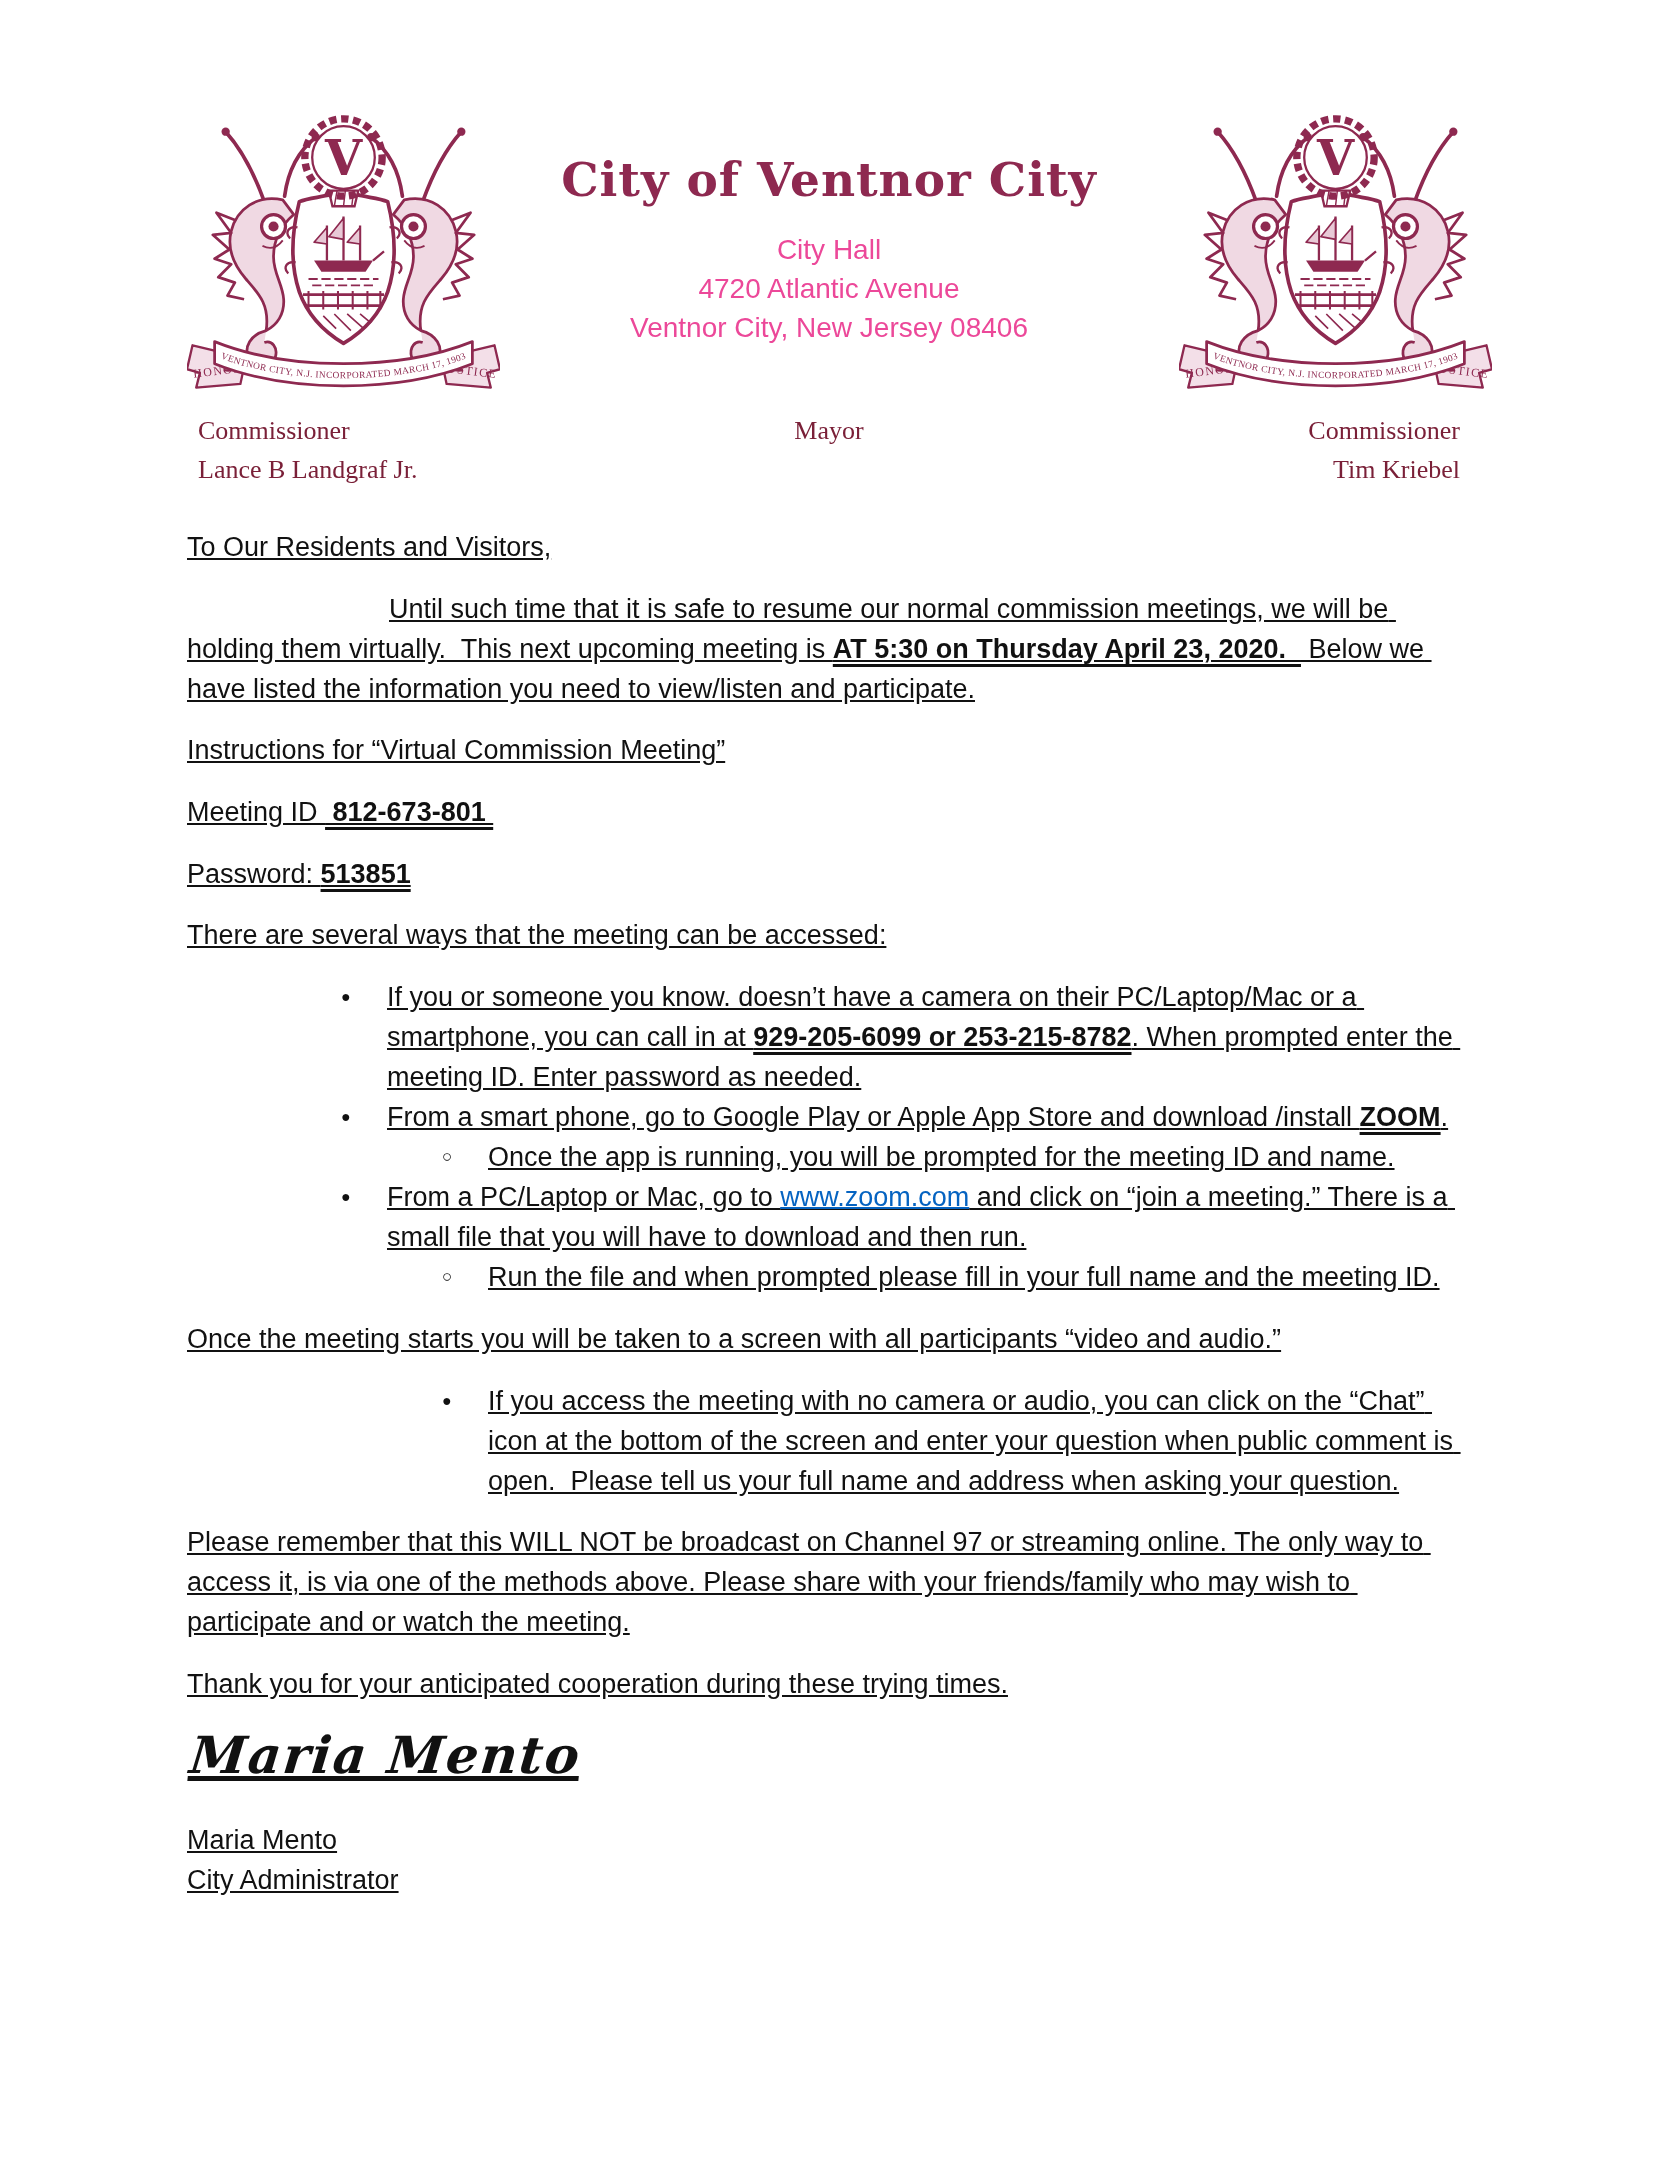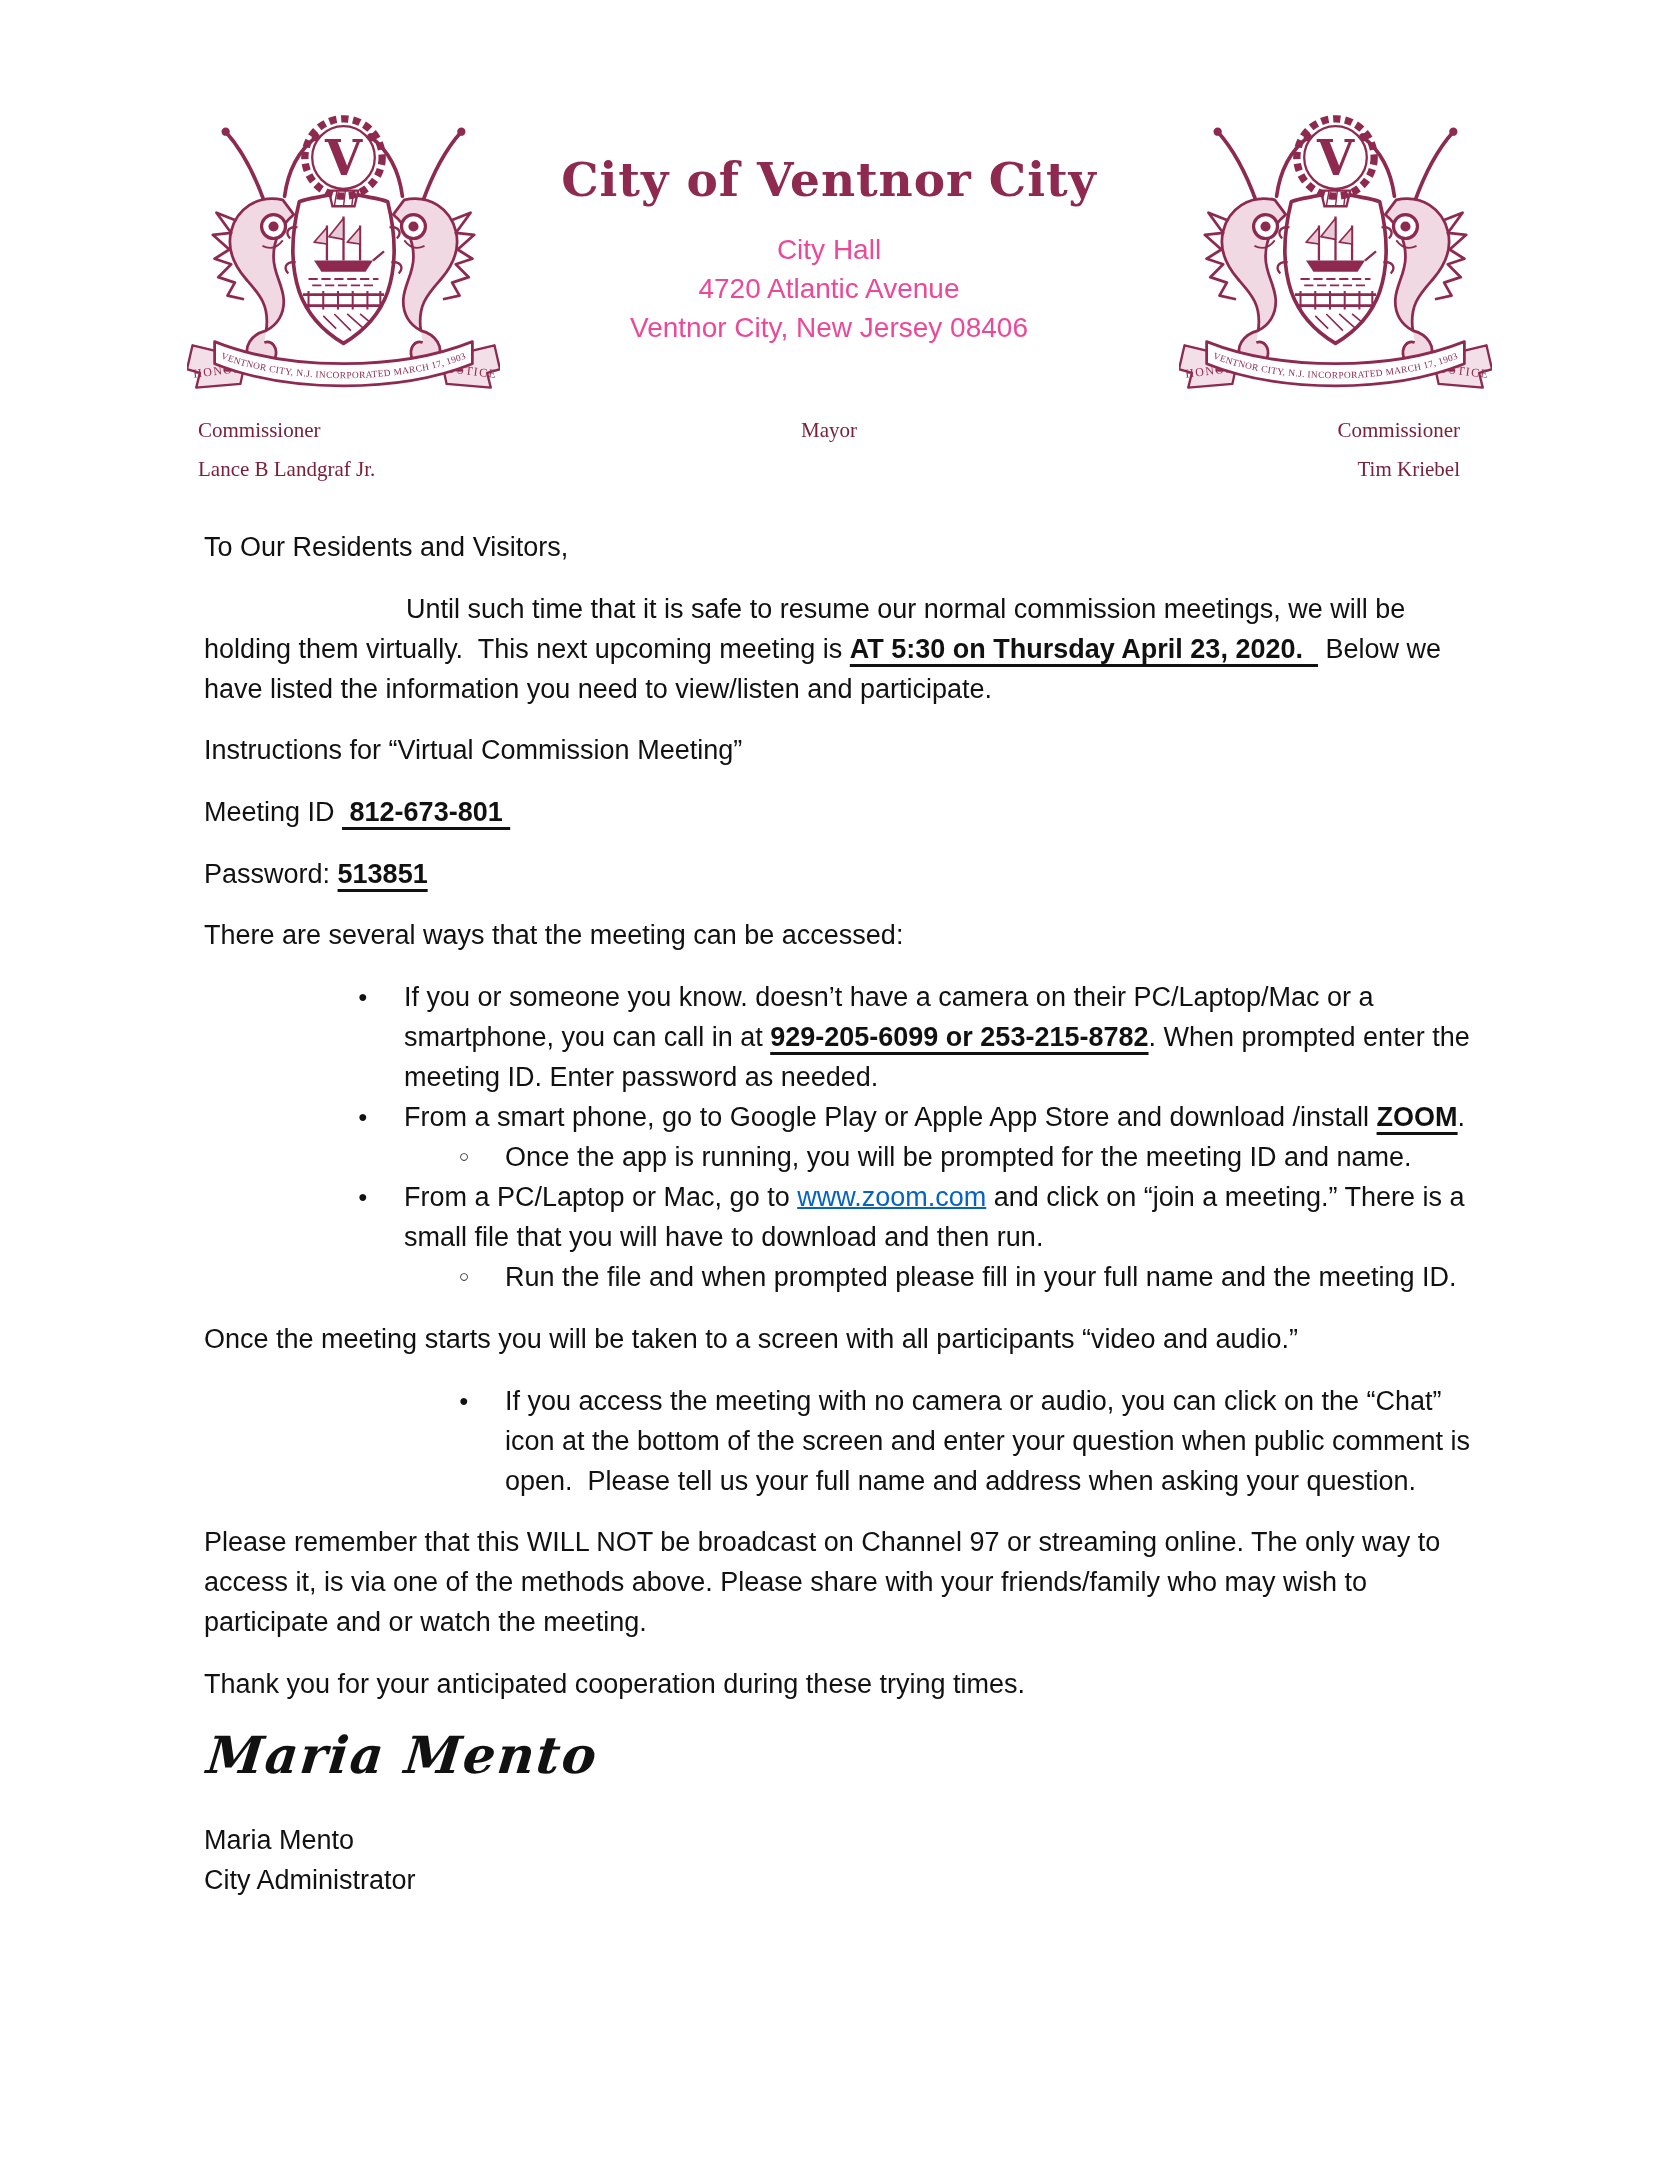--- a/index.html
+++ b/index.html
@@ -9,28 +9,28 @@
   
   .crest{position:absolute;top:109px;width:313px;height:282px;}
   .crest.left{left:187px;}
   .crest.right{left:1179px;}
   .center-block{position:absolute;top:153px;left:0;right:0;text-align:center;}
   .city-title{margin:0;font-family:"DejaVu Serif",serif;font-weight:700;
               font-size:47px;line-height:53px;color:#8e2950;letter-spacing:0.9px;}
   .addr-block{margin-top:23.5px;}
   .addr{font-size:28px;line-height:39px;color:#ec4899;}
   .official{position:absolute;top:411px;font-family:"Liberation Serif",serif;
-            font-size:21px;line-height:39px;color:#7a2038;}
+            font-size:26px;line-height:39px;color:#7a2038;}
   .official.left-col{left:198px;text-align:left;}
   .official.center-col{left:0;right:0;text-align:center;}
   .official.right-col{right:198px;text-align:right;}
 
   
-  .body{position:absolute;top:527px;left:204px;width:1283px;
-        font-size:27px;line-height:40px;}
+  .body{position:absolute;top:527px;left:187px;width:1283px;
+        font-size:27px;line-height:40px;text-decoration:underline;}
   .body p{margin:0 0 21.7px 0;}
   [data-bind]{white-space:pre-wrap;}
   .intro{text-indent:202px;}
   .bu{font-weight:700;text-decoration:underline;
       text-decoration-thickness:2.8px;text-underline-offset:5.6px;}
   .link{color:#0563c1;text-decoration:underline;
         text-decoration-thickness:1.9px;cursor:pointer;}
   ul{list-style:none;margin:0 0 21.7px 0;padding:0 0 0 200px;}
   ul ul{margin:0;}
   ul.lvl2{padding-left:101px;}

